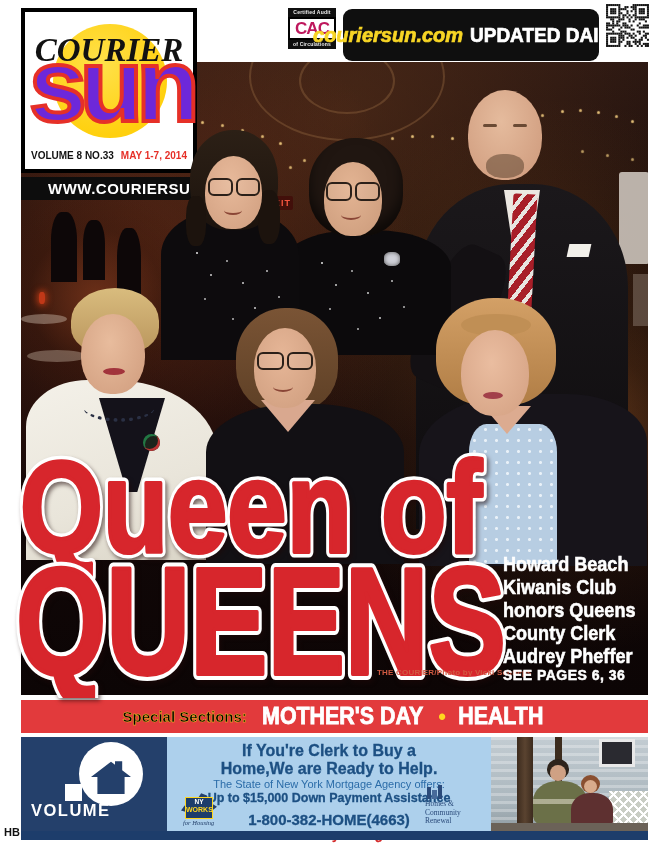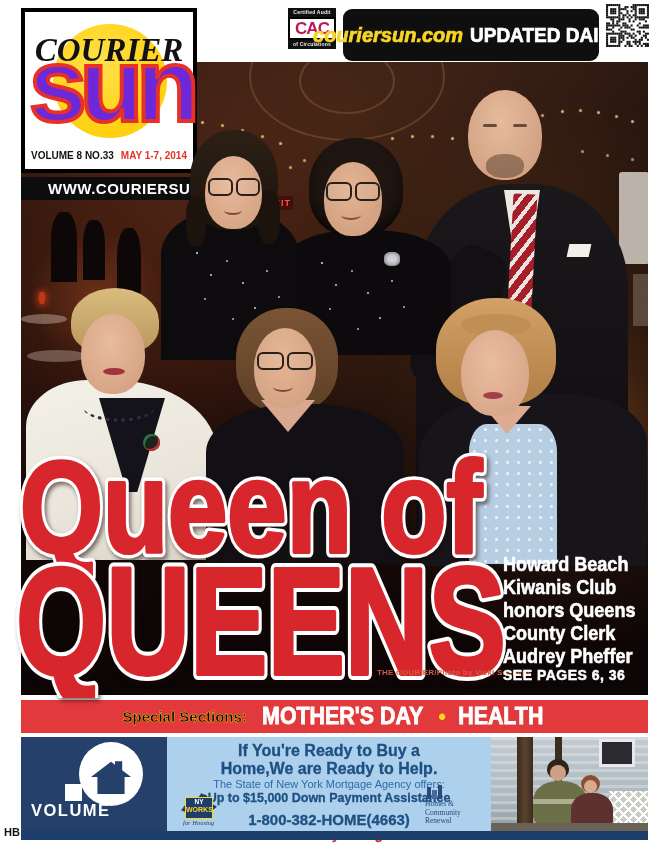--- a/index.html
+++ b/index.html
@@ -480,21 +480,21 @@
 
   <div class="ab adwrap">
     <div class="adrow">
       <div class="ad-left">
         <i class="ab" style="left:58px;top:5px;width:64px;height:64px;border-radius:50%;background:#fff;"></i>
         <i class="ab" style="left:70px;top:23px;width:40px;height:34px;background:#24406b;clip-path:polygon(0 50%,50% 5%,60% 14%,60% 4%,78% 4%,78% 30%,100% 50%,84% 50%,84% 100%,16% 100%,16% 50%);"></i>
         <i class="ab" style="left:44px;top:47px;width:17px;height:17px;background:#fff;"></i>
         <span class="ab sonyma-brand">VOLUME</span>
       </div>
       <div class="ad-mid">
-        <div class="ad-h1">If You're Ready to Buy a</div>
+        <div class="ad-h1">If You're Clerk to Buy a</div>
         <div class="ad-h1">Home,We are Ready to Help.</div>
         <div class="ad-sub">The State of New York Mortgage Agency offers:</div>
         <div class="ad-offer">Up to $15,000 Down Payment Assistance</div>
         <div class="ad-phone">1-800-382-HOME(4663)</div>
         <div class="ad-url">www.sonyma.org</div>
 
         <div class="ab" style="left:8px;top:52px;width:44px;height:40px;">
           <i class="ab" style="left:6px;top:2px;width:36px;height:28px;background:#24406b;clip-path:polygon(8% 55%,24% 32%,46% 28%,56% 8%,72% 16%,80% 40%,100% 56%,84% 72%,58% 76%,44% 96%,28% 80%,0 70%);"></i>
           <i class="ab" style="left:10px;top:8px;width:26px;height:20px;background:#1d3d6b;border:1px solid #ffd61e;text-align:center;">
             <span style="display:block;color:#fff;font-size:6.5px;font-weight:bold;line-height:8px;">NY</span>

